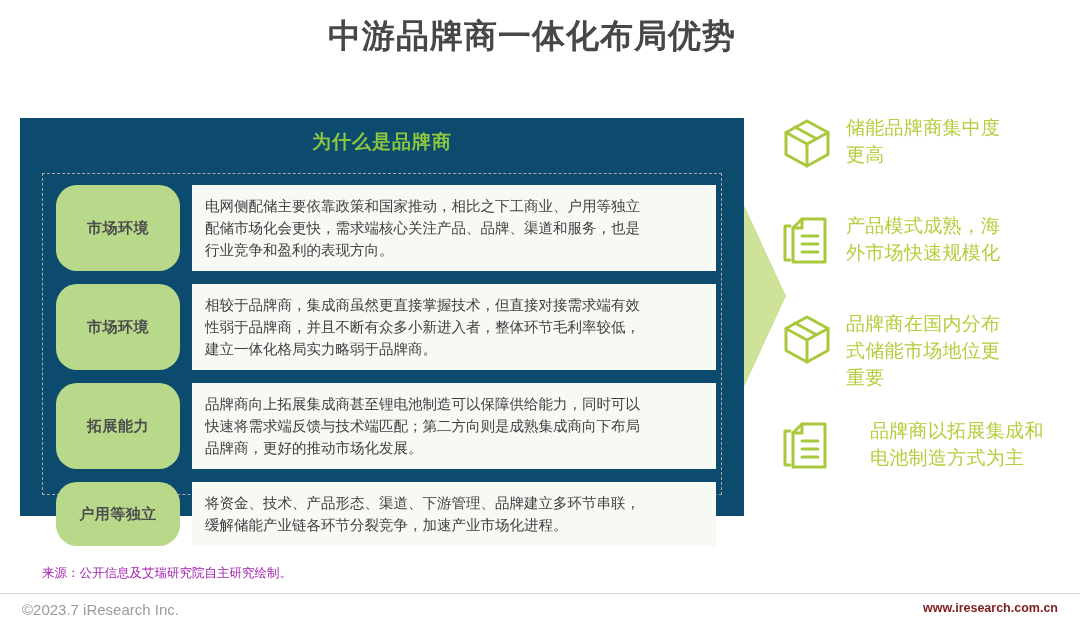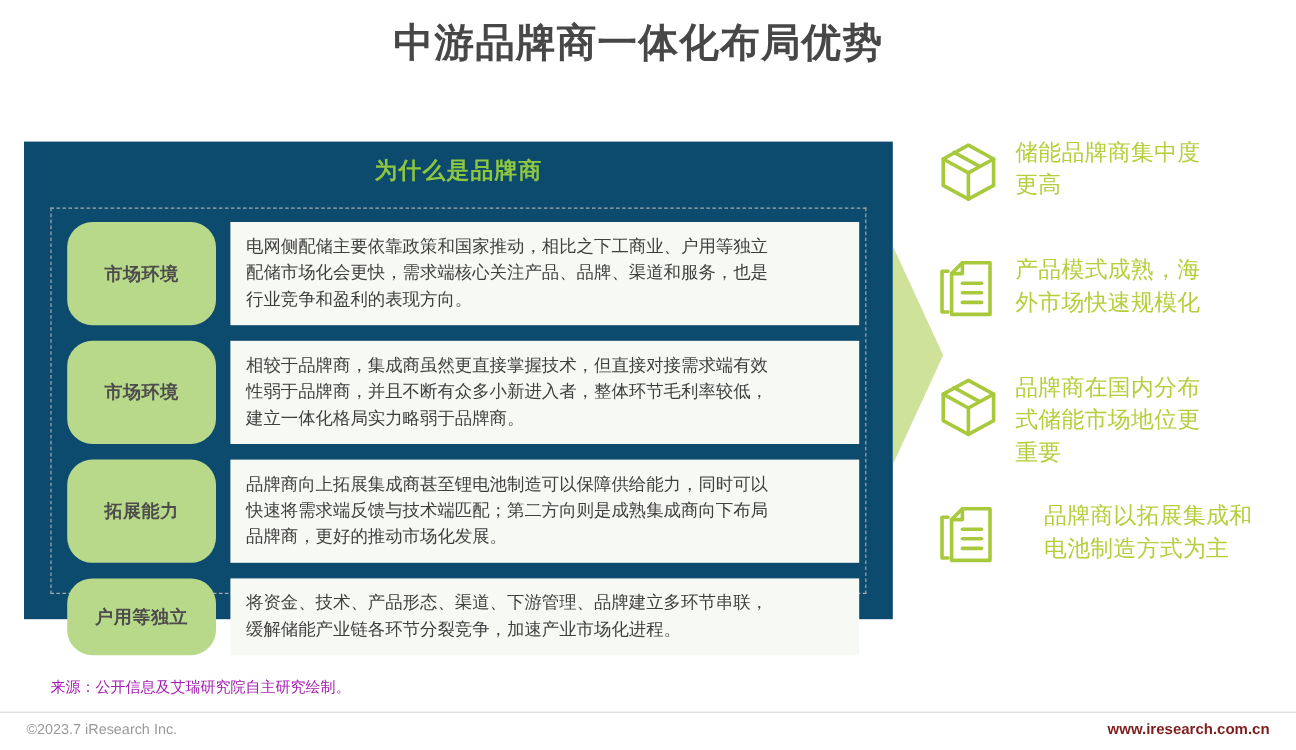--- a/index.html
+++ b/index.html
@@ -156,21 +156,21 @@
     left: 0;
     top: 593px;
     width: 1080px;
     height: 1px;
     background: #d7d7d7;
   }
   .footer-left {
     position: absolute;
     left: 22px;
     top: 601px;
-    font-size: 12px;
+    font-size: 15px;
     color: #9a9a9a;
   }
   .footer-right {
     position: absolute;
     right: 22px;
     top: 601px;
     font-size: 12.5px;
     color: #7f1d1d;
     font-weight: bold;
   }

